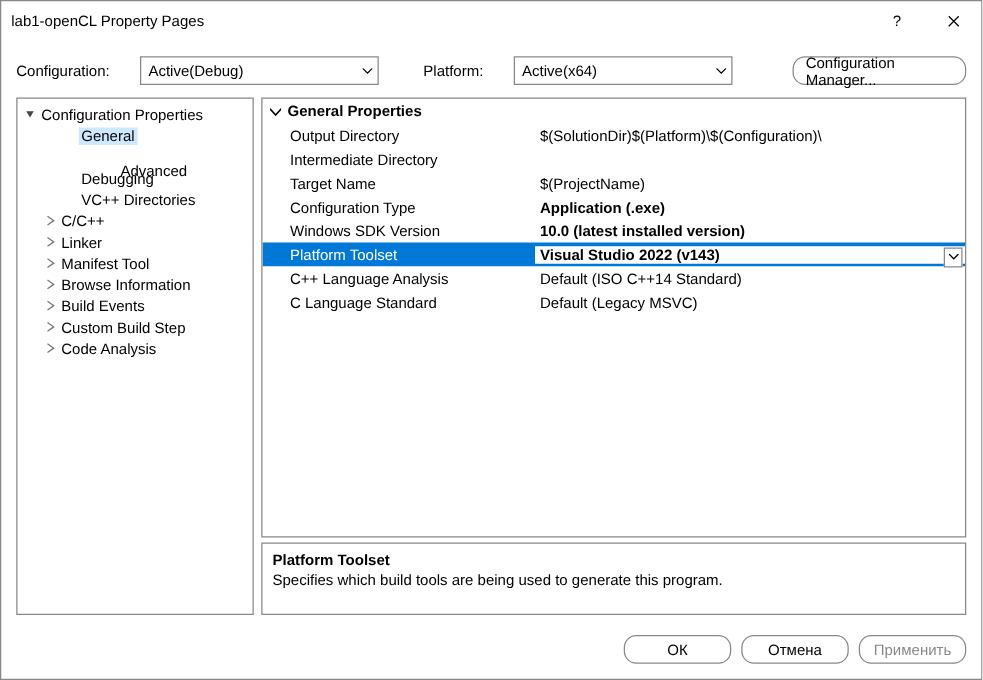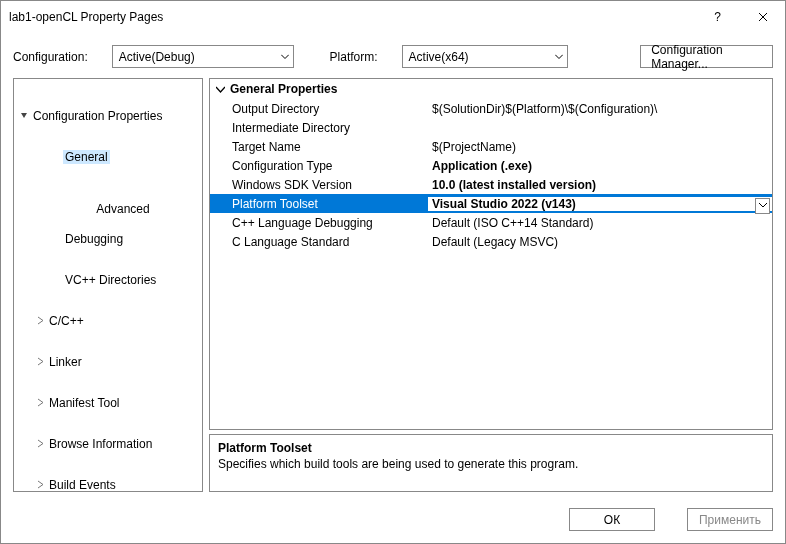--- a/index.html
+++ b/index.html
@@ -5,24 +5,24 @@
   * { box-sizing: border-box; font-family: "Segoe UI", Tahoma, sans-serif; font-size: 12px; }
   body { margin: 0; background: #fff; color: #000; }
   .window { width: 786px; height: 544px; border: 1px solid #888; display: flex; flex-direction: column; background: #fff; }
   .titlebar { height: 32px; display: flex; align-items: center; padding: 0 0 0 8px; }
   .titlebar-title { flex: 1; font-size: 12px; color: #000; }
   .titlebar-btn { width: 45px; height: 32px; display: flex; align-items: center; justify-content: center; color: #000; }
   .topbar { display: flex; align-items: center; padding: 12px 12px 10px 12px; gap: 24px; flex-wrap: nowrap; }
   .lbl { font-size: 12px; }
   .combo { position: relative; display: flex; align-items: center; border: 1px solid #888; height: 23px; padding: 0 22px 0 6px; background: #fff; font-size: 12px; }
   .combo .chev { position: absolute; right: 4px; top: 50%; transform: translateY(-50%); }
-  .btn { border: 1px solid #888; background: #fff; height: 23px; padding: 0 10px; display: flex; align-items: center; font-size: 12px; border-radius: 0; margin-left: 24px; }
+  .btn { border: 1px solid #888; background: #fff; height: 23px; padding: 0 10px; display: flex; align-items: center; font-size: 12px; border-radius: 10px; }
   .body { flex: 1; display: flex; padding: 0 12px 8px 12px; gap: 6px; min-height: 0; }
   .tree { width: 190px; border: 1px solid #888; overflow-x: auto; overflow-y: auto; padding-top: 4px; }
-  .tree-row { display: flex; align-items: center; height: 17px; padding-right: 6px; white-space: nowrap; margin-top: 24px; }
+  .tree-row { display: flex; align-items: center; height: 17px; padding-right: 6px; white-space: nowrap; }
   .tree-exp { width: 13px; height: 13px; display: flex; align-items: center; justify-content: center; flex-shrink: 0; }
   .tree-label { padding: 0 2px; }
   .tree-label.sel { background: #cde8ff; }
   .right { flex: 1; display: flex; flex-direction: column; min-width: 0; }
   .grid { flex: 1; border: 1px solid #888; overflow: auto; }
   .grp-header { display: flex; align-items: center; height: 20px; padding-left: 6px; font-weight: 600; }
   .grp-header .exp { width: 14px; display: flex; align-items: center; }
   .row { display: flex; align-items: center; height: 19px; }
   .row .name { width: 218px; padding-left: 22px; }
   .row .val { flex: 1; padding-left: 4px; position: relative; }
@@ -192,36 +192,39 @@
           </div>
           <div class="row sel">
             <div class="name">Platform Toolset</div>
             <div class="val bold">Visual Studio 2022 (v143)<span class="dd">
                 <svg width="8" height="5" viewBox="0 0 8 5">
                   <path d="M0 0 L4 4 L8 0" fill="none" stroke="#000"></path>
                 </svg>
               </span></div>
           </div>
           <div class="row">
-            <div class="name">C++ Language Debugging</div>
+            <div class="name">C++ Language Analysis</div>
             <div class="val">Default (ISO C++14 Standard)</div>
           </div>
           <div class="row">
             <div class="name">C Language Standard</div>
             <div class="val">Default (Legacy MSVC)</div>
           </div>
         </div>
       <div class="desc">
         <div class="desc-title">Platform Toolset</div>
         <div>Specifies which build tools are being used to generate this program.</div>
       </div>
     </div>
   </div>
 
   <div class="footer">
     <div class="btn">
         <span>ОК</span>
       </div>
+    <div class="btn">
+        <span>Отмена</span>
+      </div>
     <div class="btn disabled">
         <span>Применить</span>
       </div>
   </div>
 </div>
 
 </body></html>

